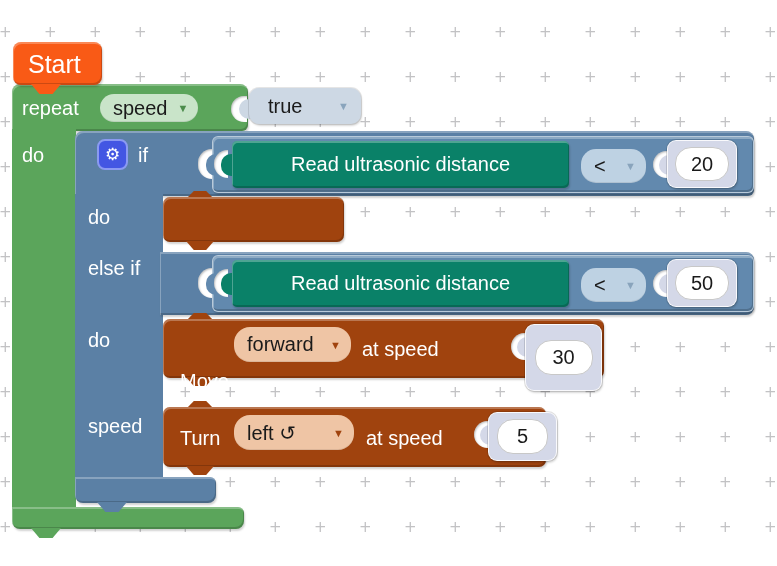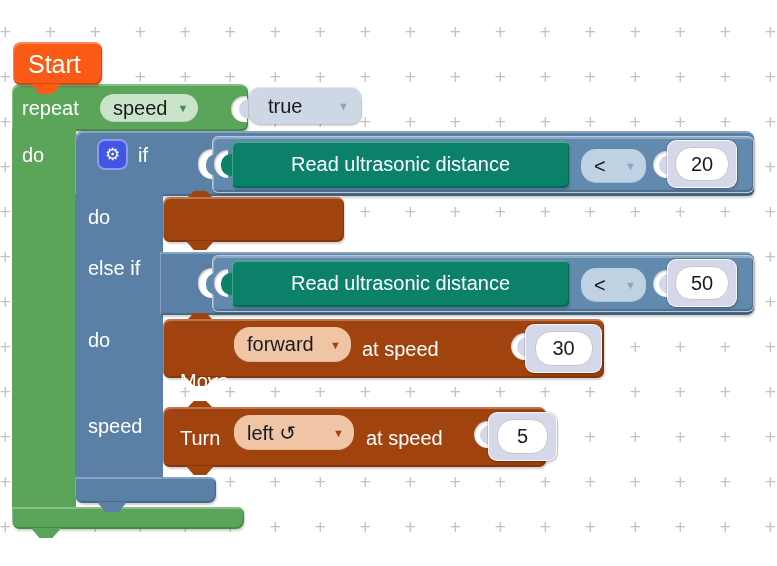--- a/index.html
+++ b/index.html
@@ -336,21 +336,21 @@
   <div class="blk" style="left:163px;top:319px;width:441px;height:59px;background:var(--brown);border-radius:7px;z-index:4;"></div>
   <div class="tab" style="left:186px;top:377px;width:28px;height:9px;background:var(--brown);z-index:4;"></div>
   <div class="lbl" style="left:180px;top:337px;margin-top:32px;">Move</div>
   <div class="dd" style="left:234px;top:327px;width:117px;height:35px;background:var(--tan);border-radius:16px;">
     <span>forward</span>
     <span class="arr" style="color:var(--brown);">▼</span>
   </div>
   <div class="lbl" style="left:362px;top:337px;">at speed</div>
   <div class="cut" style="left:511px;top:333px;width:14px;height:27px;z-index:5;"></div>
   <div class="ptab" style="left:517px;top:337px;width:10px;height:20px;background:var(--shadow-block);z-index:6;"></div>
-  <div class="numblk" style="left:525px;top:324px;width:77px;height:49px;">
+  <div class="numblk" style="left:525px;top:324px;width:77px;height:67px;">
     <div class="numfield" style="width:58px;height:35px;">30</div>
   </div>
 
   <div class="hump" style="left:186px;top:401px;width:28px;height:8px;background:var(--brown);z-index:4;"></div>
   <div class="blk" style="left:163px;top:407px;width:383px;height:60px;background:var(--brown);border-radius:7px;z-index:4;"></div>
   <div class="tab" style="left:186px;top:466px;width:28px;height:9px;background:var(--brown);z-index:4;"></div>
   <div class="lbl" style="left:180px;top:426px;">Turn</div>
   <div class="dd" style="left:234px;top:415px;width:120px;height:35px;background:var(--tan);border-radius:16px;">
     <span>left ↺</span>
     <span class="arr" style="color:var(--brown);">▼</span>

